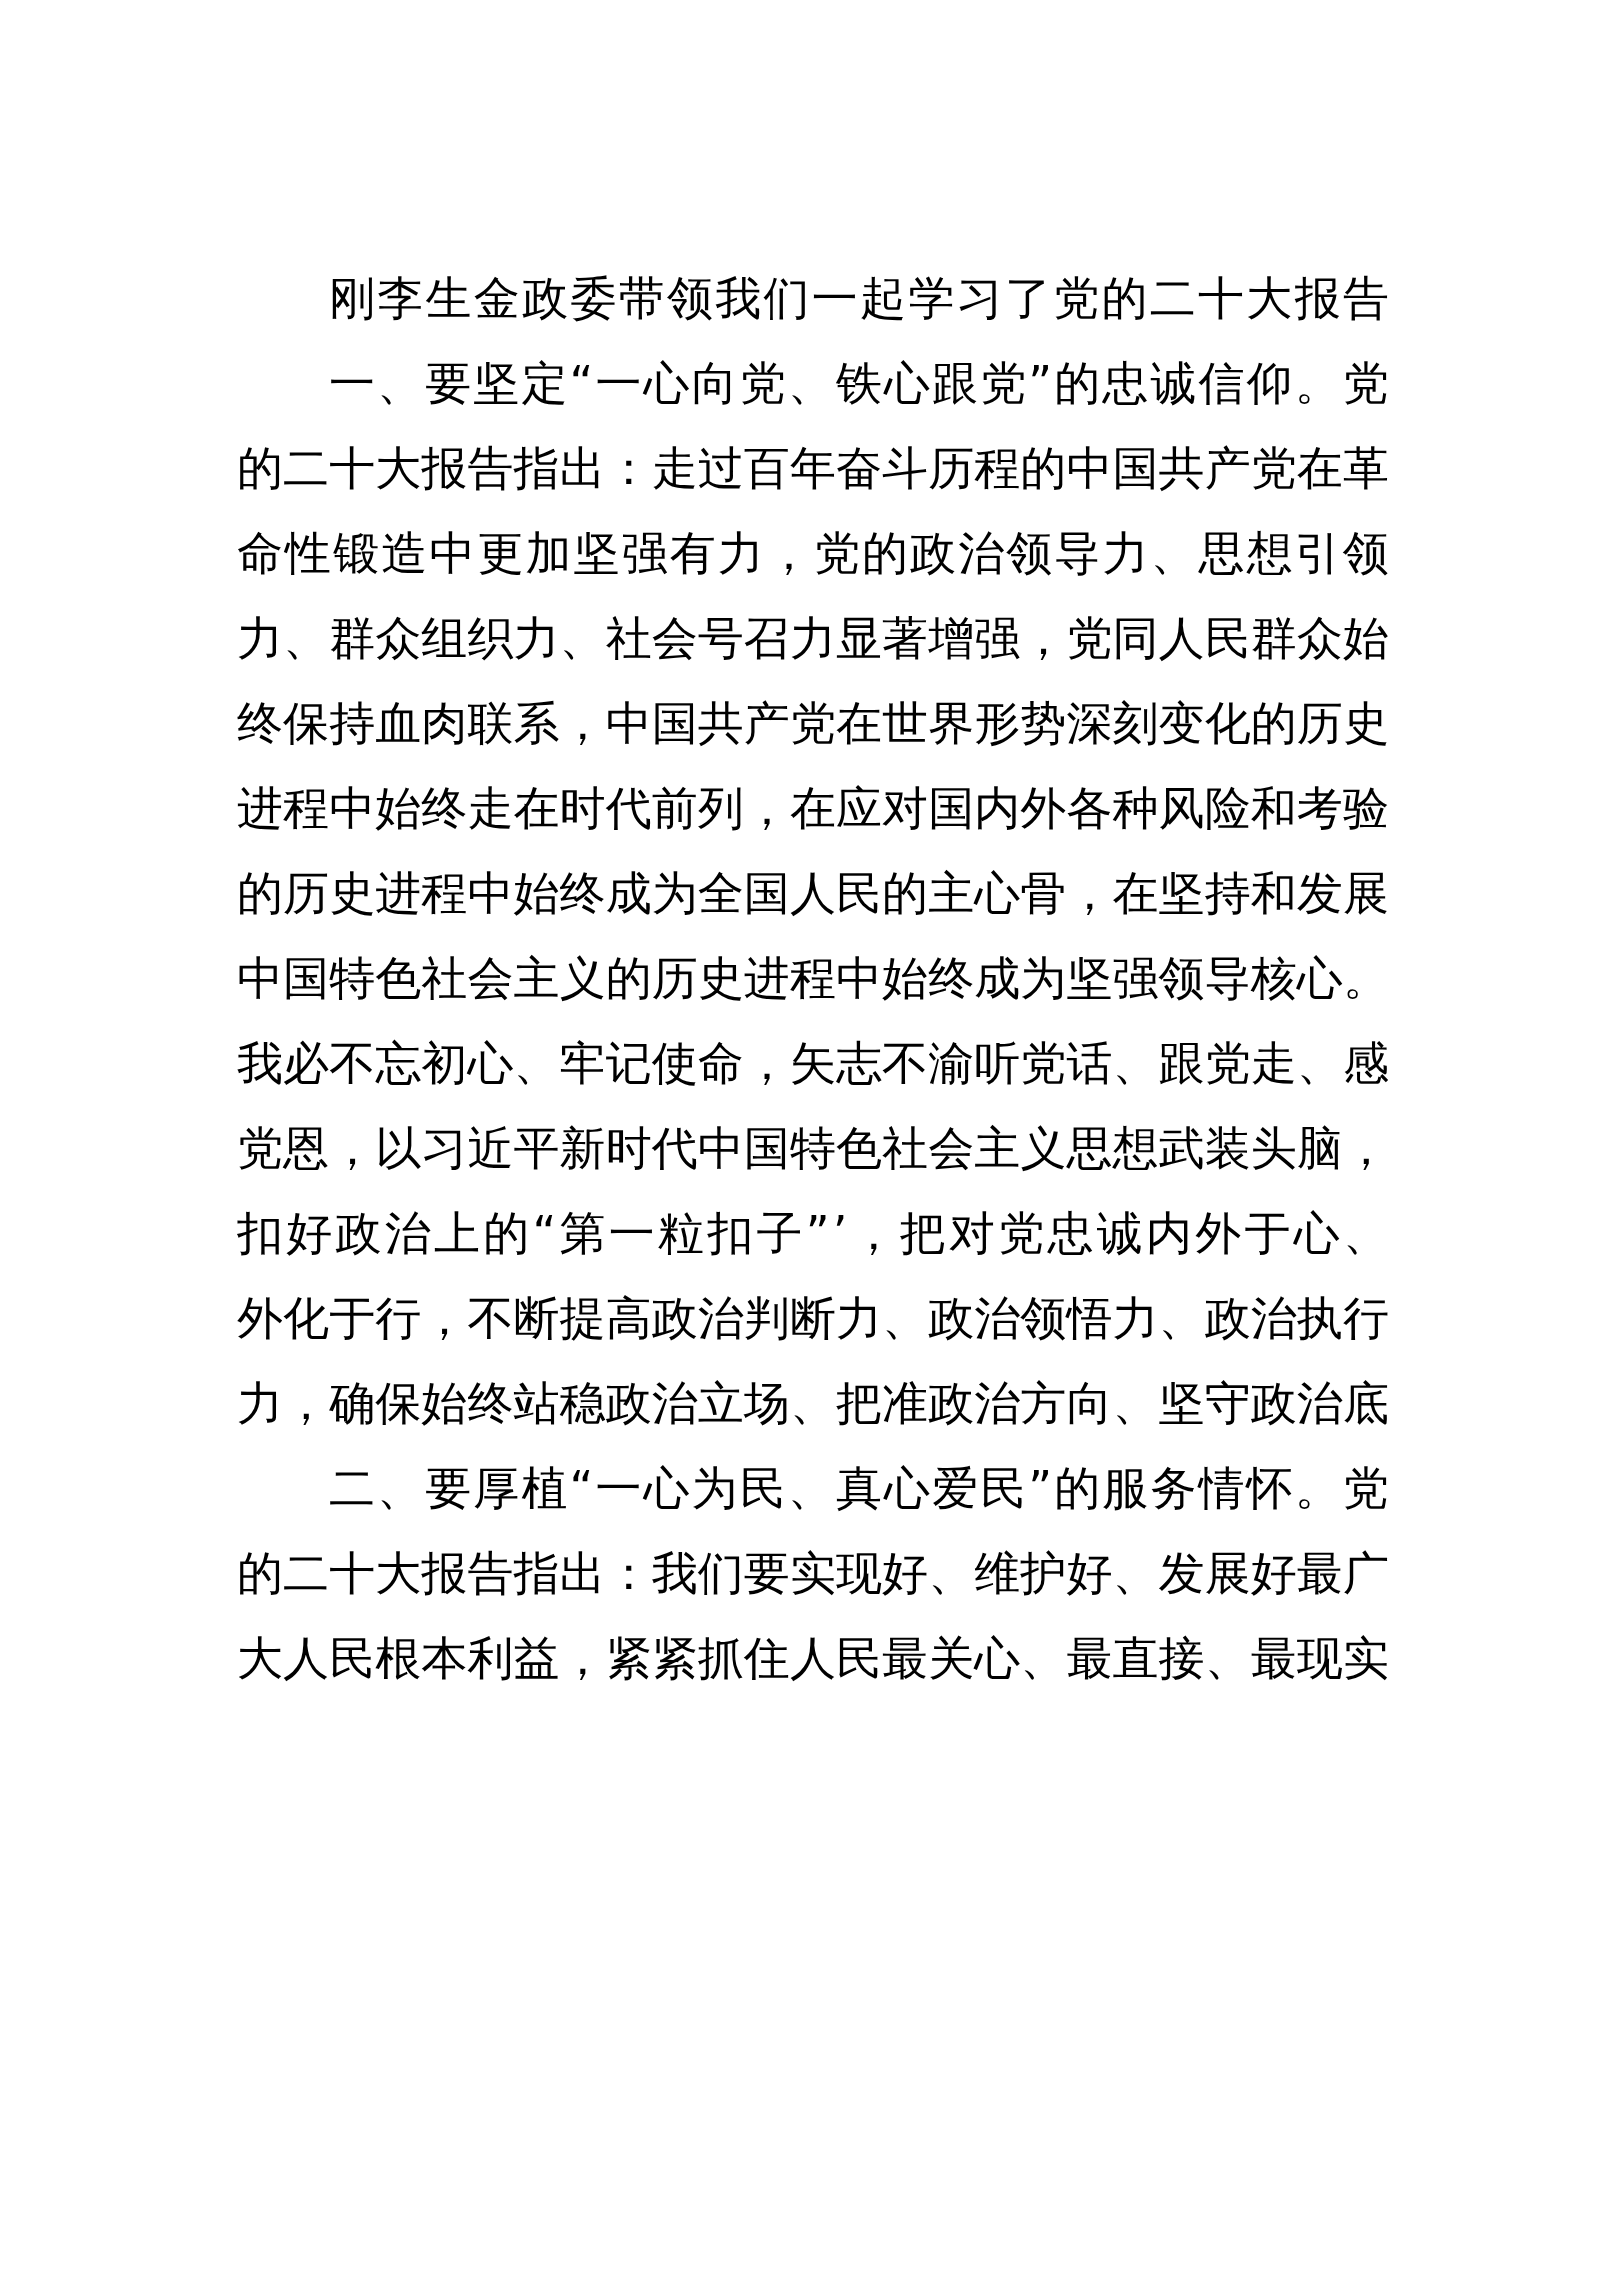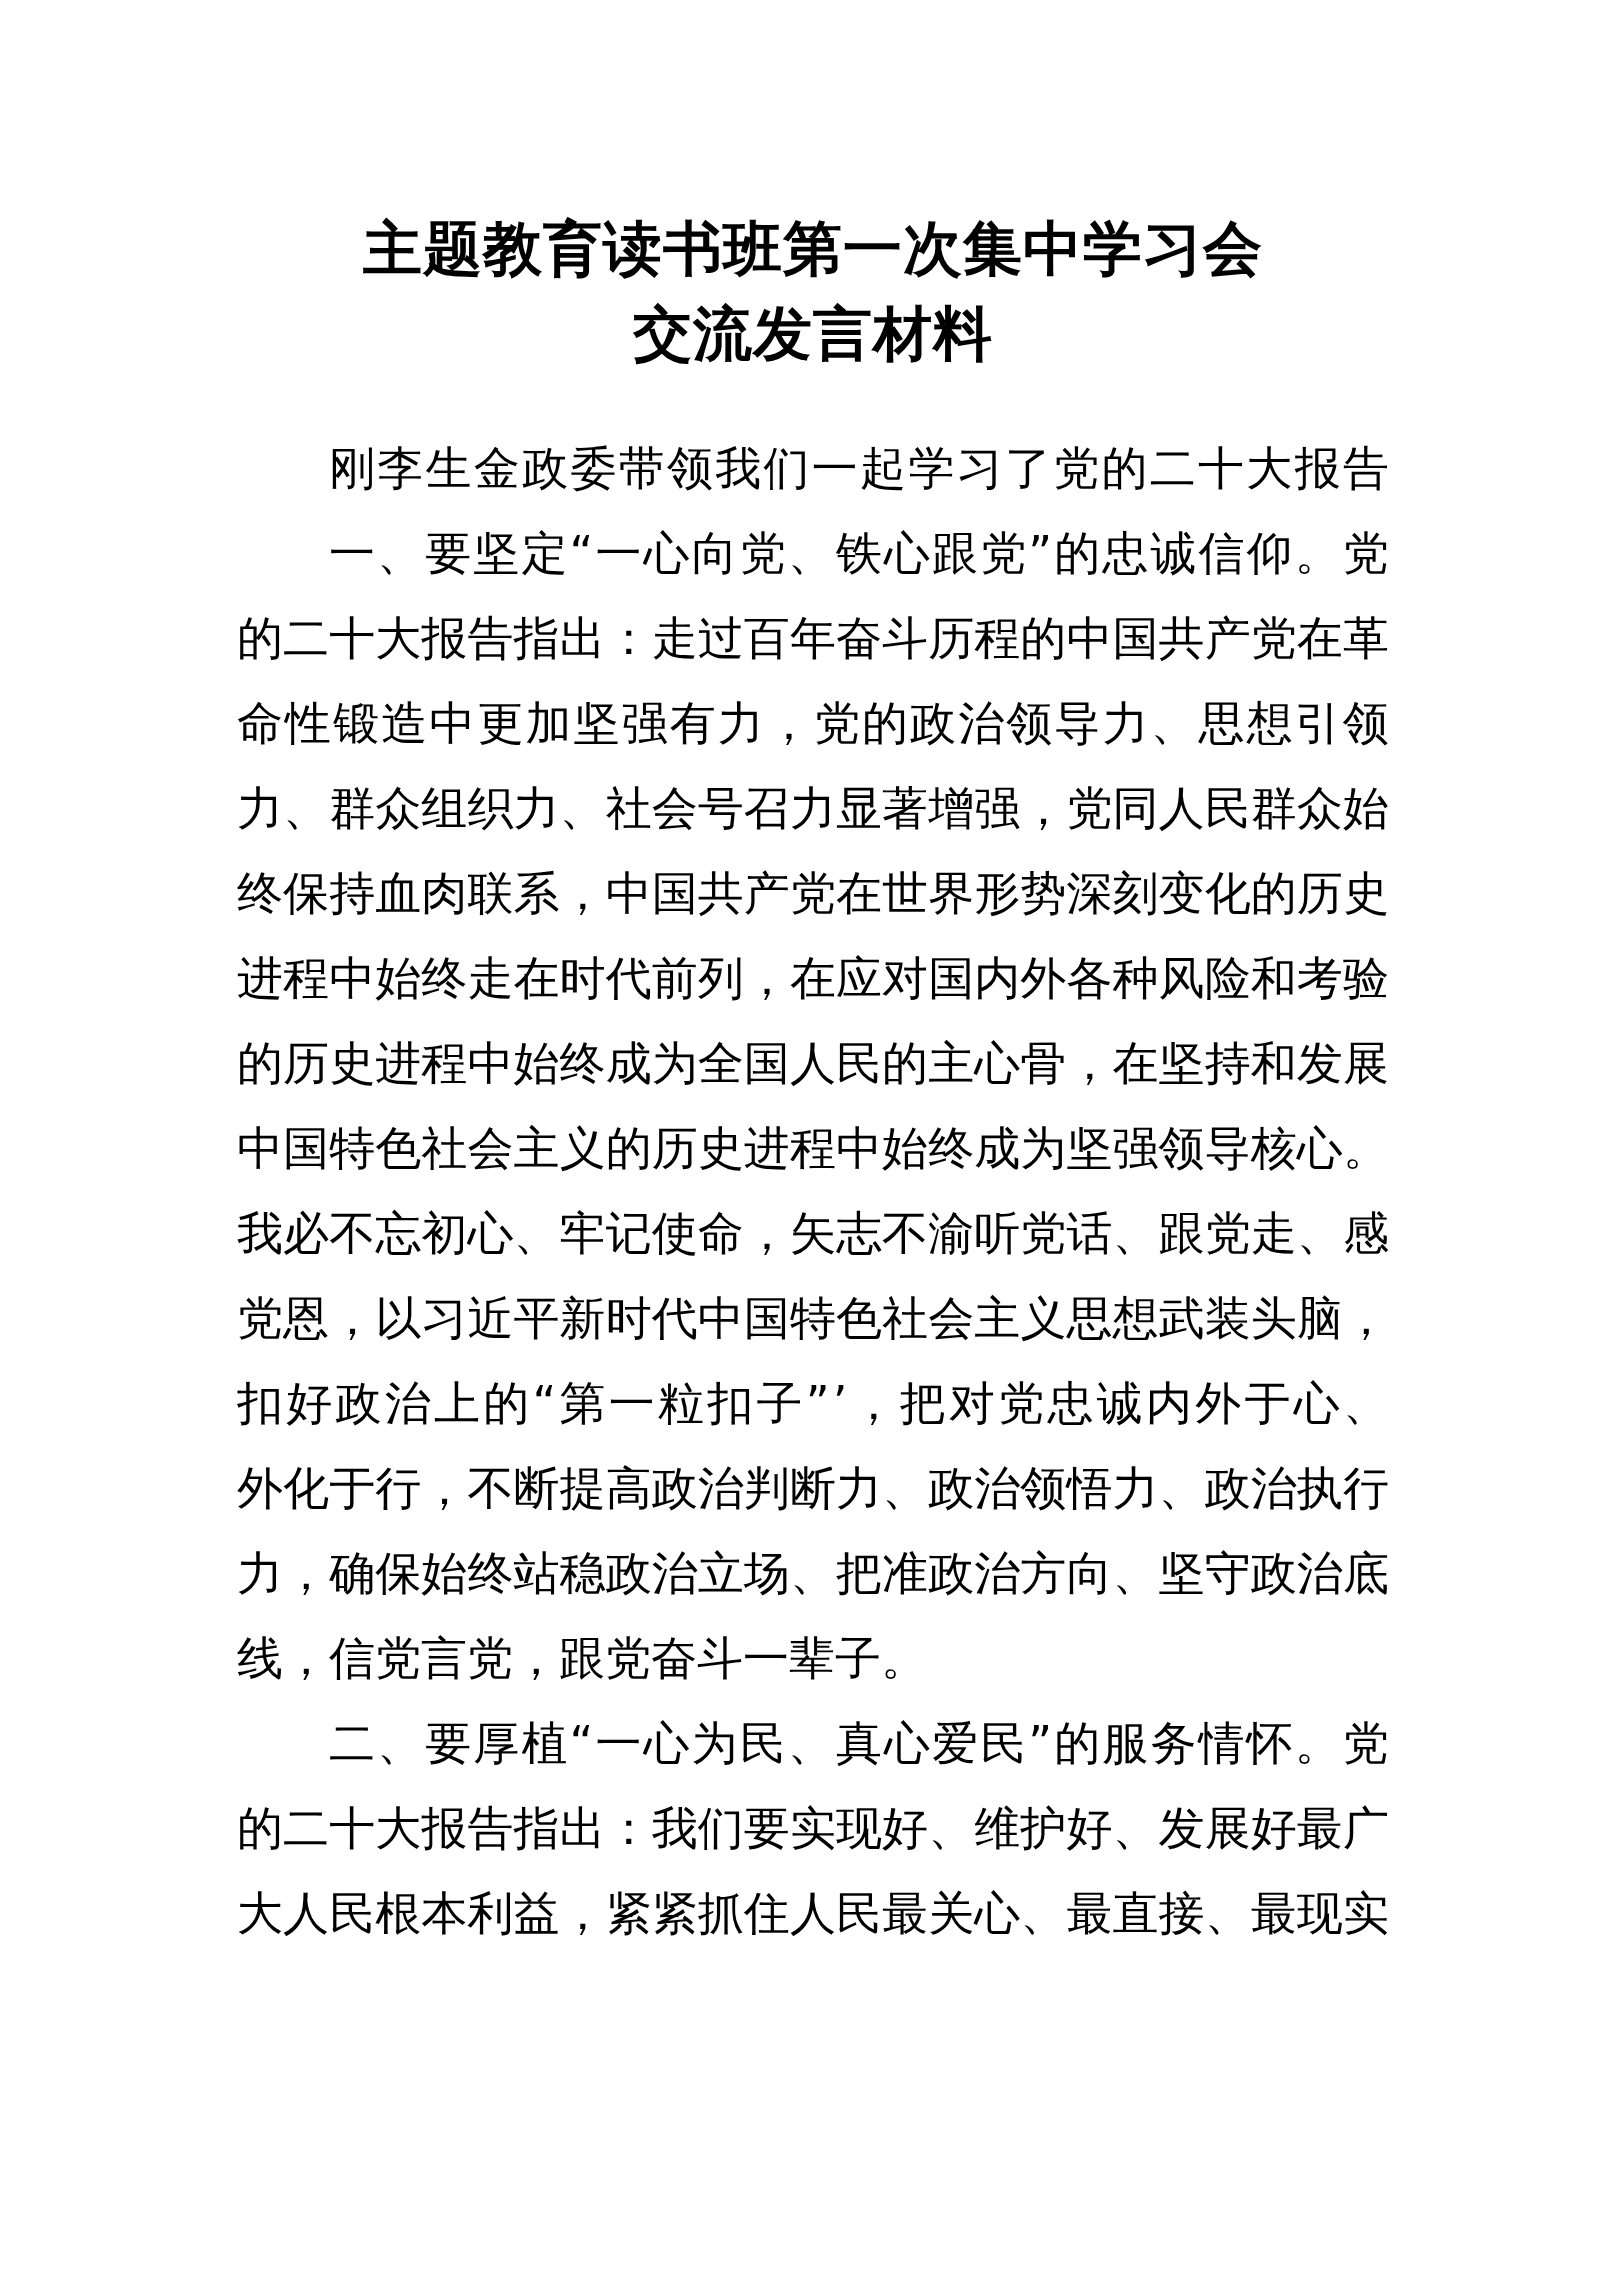--- a/index.html
+++ b/index.html
@@ -58,24 +58,20 @@
   
   .line.ind {
     padding-left: 92px;
   }
 </style>
 </head>
 <body>
 
 <div class="page">
   <div class="content">
-    <div class="title-block">
-      <div class="title-line">主题教育读书班第一次集中学习会</div>
-      <div class="title-line">交流发言材料</div>
-    </div>
     <div class="doc-body">
         <div class="line just ind">
           <span>刚</span>
           <span>李</span>
           <span>生</span>
           <span>金</span>
           <span>政</span>
           <span>委</span>
           <span>带</span>
           <span>领</span>
@@ -435,21 +431,20 @@
           <span>治</span>
           <span>方</span>
           <span>向</span>
           <span>、</span>
           <span>坚</span>
           <span>守</span>
           <span>政</span>
           <span>治</span>
           <span>底</span>
         </div>
-        <div class="line">线，信党言党，跟党奋斗一辈子。</div>
         <div class="line just ind">
           <span>二</span>
           <span>、</span>
           <span>要</span>
           <span>厚</span>
           <span>植</span>
           <span>“</span>
           <span>一</span>
           <span>心</span>
           <span>为</span>

